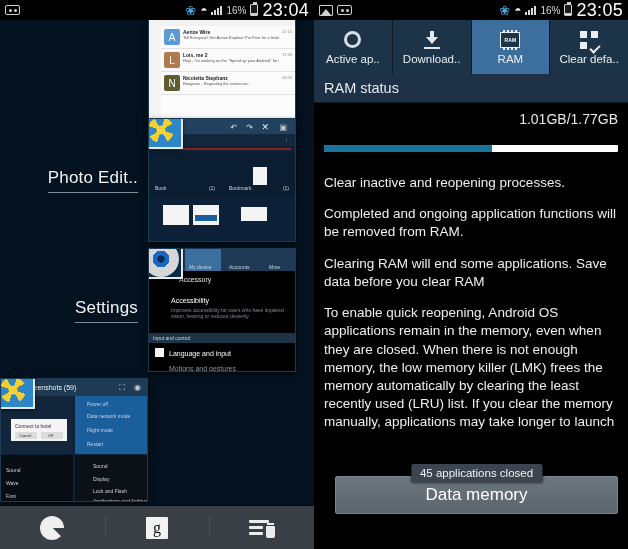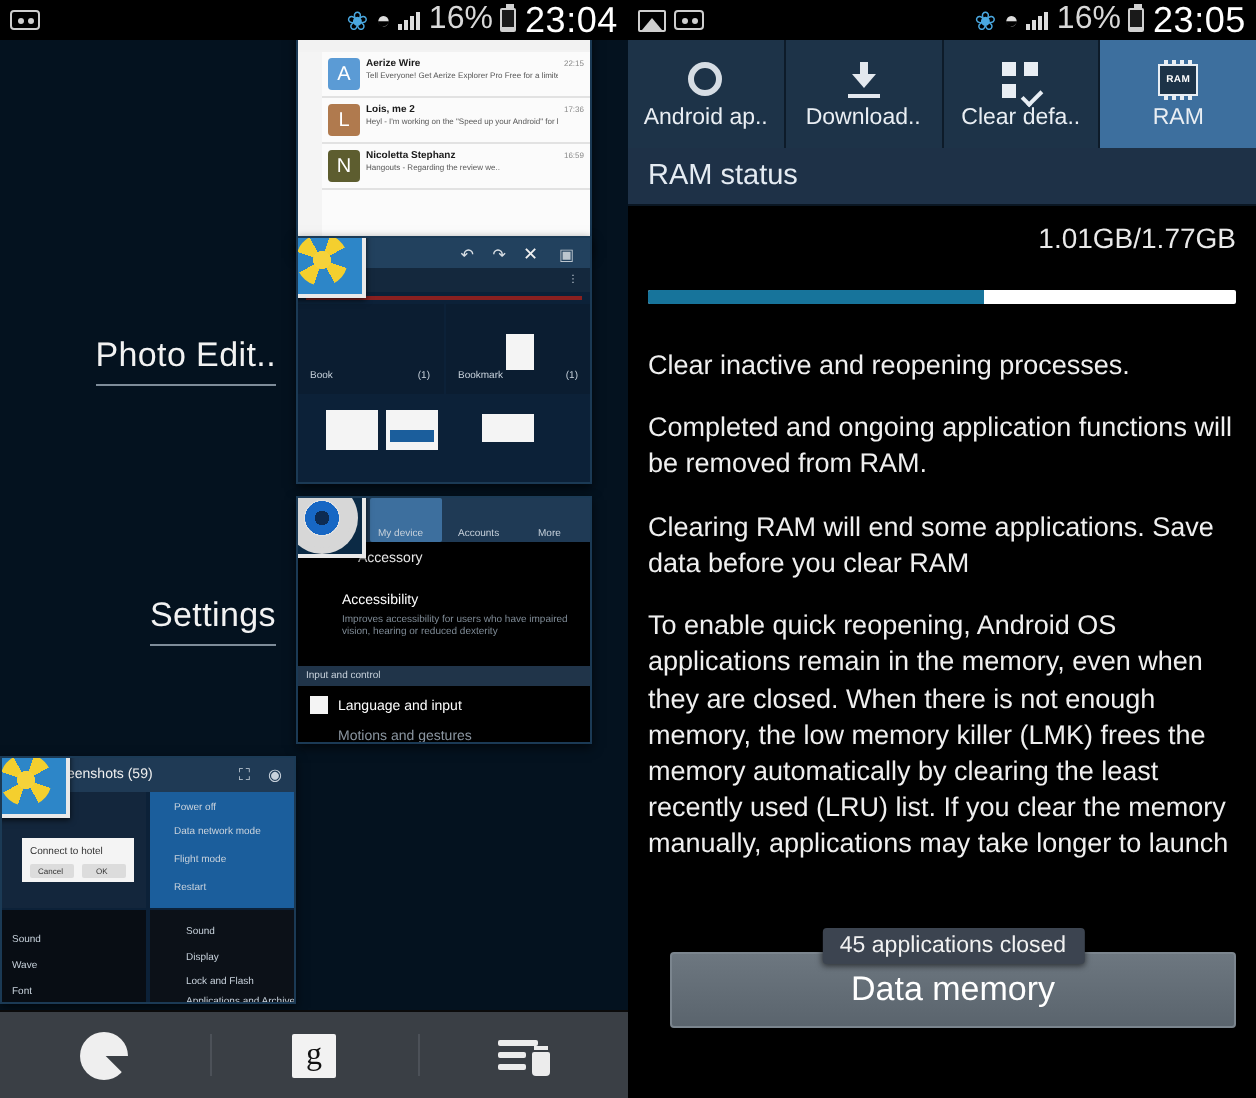--- a/index.html
+++ b/index.html
@@ -33,21 +33,21 @@
     content:""; position:absolute; left:1px; bottom:0; width:0; height:0;
     border-left: 5px solid transparent; border-right: 5px solid transparent;
     border-bottom: 6px solid #cfcfcf;
   }
   .ico-bt { font-size: 13px; color: #4aa8e0; line-height: 1; }
   .ico-wifi { font-size: 12px; color: #dcdcdc; line-height: 1; }
   .ico-sig { display:flex; align-items:flex-end; gap:1px; height:10px; }
   .ico-sig b { width:2px; background:#dcdcdc; display:block; }
   .ico-sig b:nth-child(1){height:3px}.ico-sig b:nth-child(2){height:5px}
   .ico-sig b:nth-child(3){height:7px}.ico-sig b:nth-child(4){height:9px}
-  .batt-pct { font-size: 16px; color: #d8d8d8; text-align: center; }
+  .batt-pct { font-size: 10px; color: #d8d8d8; text-align: center; }
   .ico-batt {
     width: 8px; height: 12px; border: 1px solid #d0d0d0; border-radius: 1px;
     position: relative; background: linear-gradient(to top,#d0d0d0 16%,#1a1a1a 16%);
   }
   .ico-batt::before{content:"";position:absolute;top:-3px;left:2px;width:4px;height:2px;background:#d0d0d0;}
   .clock { font-size: 18px; color: #fff; letter-spacing: .3px; }
 
   
   .recents { position:absolute; top:20px; left:0; right:0; bottom:44px; background:#04121f; }
   .rec-row { position:absolute; left:0; right:0; display:flex; align-items:center; }
@@ -383,63 +383,63 @@
       </div>
     </div>
 
     <div class="tm">
 
       <div class="tabs">
         <div class="tab">
           <div class="tab-ic">
               <div class="ring"></div>
             </div>
-          <div class="tab-label">Android ap..</div>
+          <div class="tab-label">Active ap..</div>
         </div>
         <div class="tab">
           <div class="tab-ic">
             <div class="dl">
                 <span class="stem"></span>
                 <span class="head"></span>
                 <span class="base"></span>
               </div>
           </div>
           <div class="tab-label">Download..</div>
+        </div>
+        <div class="tab active">
+          <div class="tab-ic">
+            <div class="ramic">
+              <span class="pins t">
+                  <b></b>
+                  <b></b>
+                  <b></b>
+                  <b></b>
+                </span>
+              <span>RAM</span>
+              <span class="pins b">
+                  <b></b>
+                  <b></b>
+                  <b></b>
+                  <b></b>
+                </span>
+            </div>
+          </div>
+          <div class="tab-label">RAM</div>
         </div>
         <div class="tab">
           <div class="tab-ic">
             <div class="grid4">
                 <i></i>
                 <i></i>
                 <i></i>
                 <span class="chk"></span>
               </div>
           </div>
           <div class="tab-label">Clear defa..</div>
         </div>
-        <div class="tab active">
-          <div class="tab-ic">
-            <div class="ramic">
-              <span class="pins t">
-                  <b></b>
-                  <b></b>
-                  <b></b>
-                  <b></b>
-                </span>
-              <span>RAM</span>
-              <span class="pins b">
-                  <b></b>
-                  <b></b>
-                  <b></b>
-                  <b></b>
-                </span>
-            </div>
-          </div>
-          <div class="tab-label">RAM</div>
-        </div>
       </div>
 
       <div class="sect-head">RAM status</div>
 
       <div class="ram-status">
         <div class="ram-figure">1.01GB/1.77GB</div>
         <div class="bar">
           <div class="fill" id="ram-fill" style="width: 57%; background: rgb(23, 116, 155);"></div>
         </div>
       </div>

